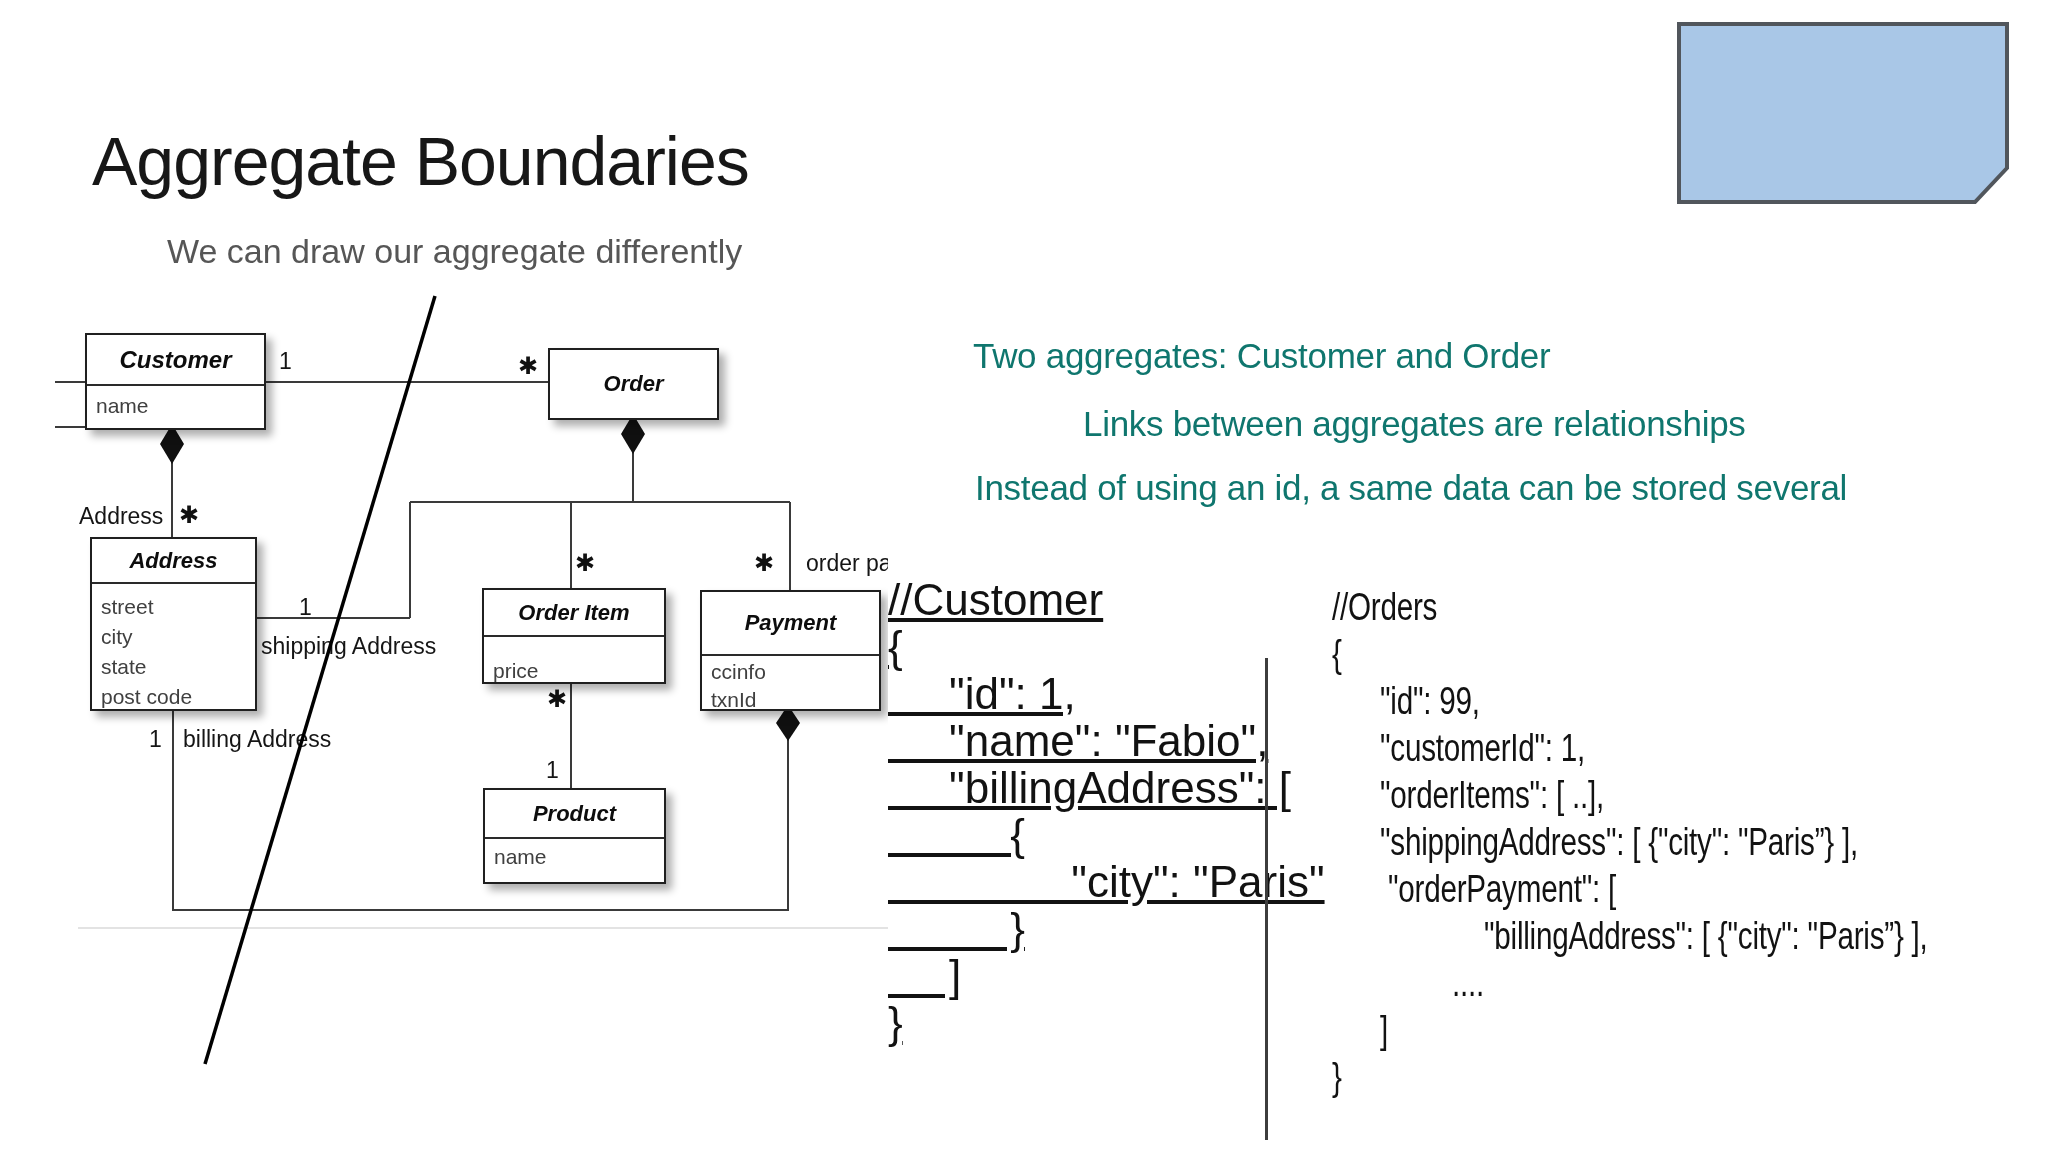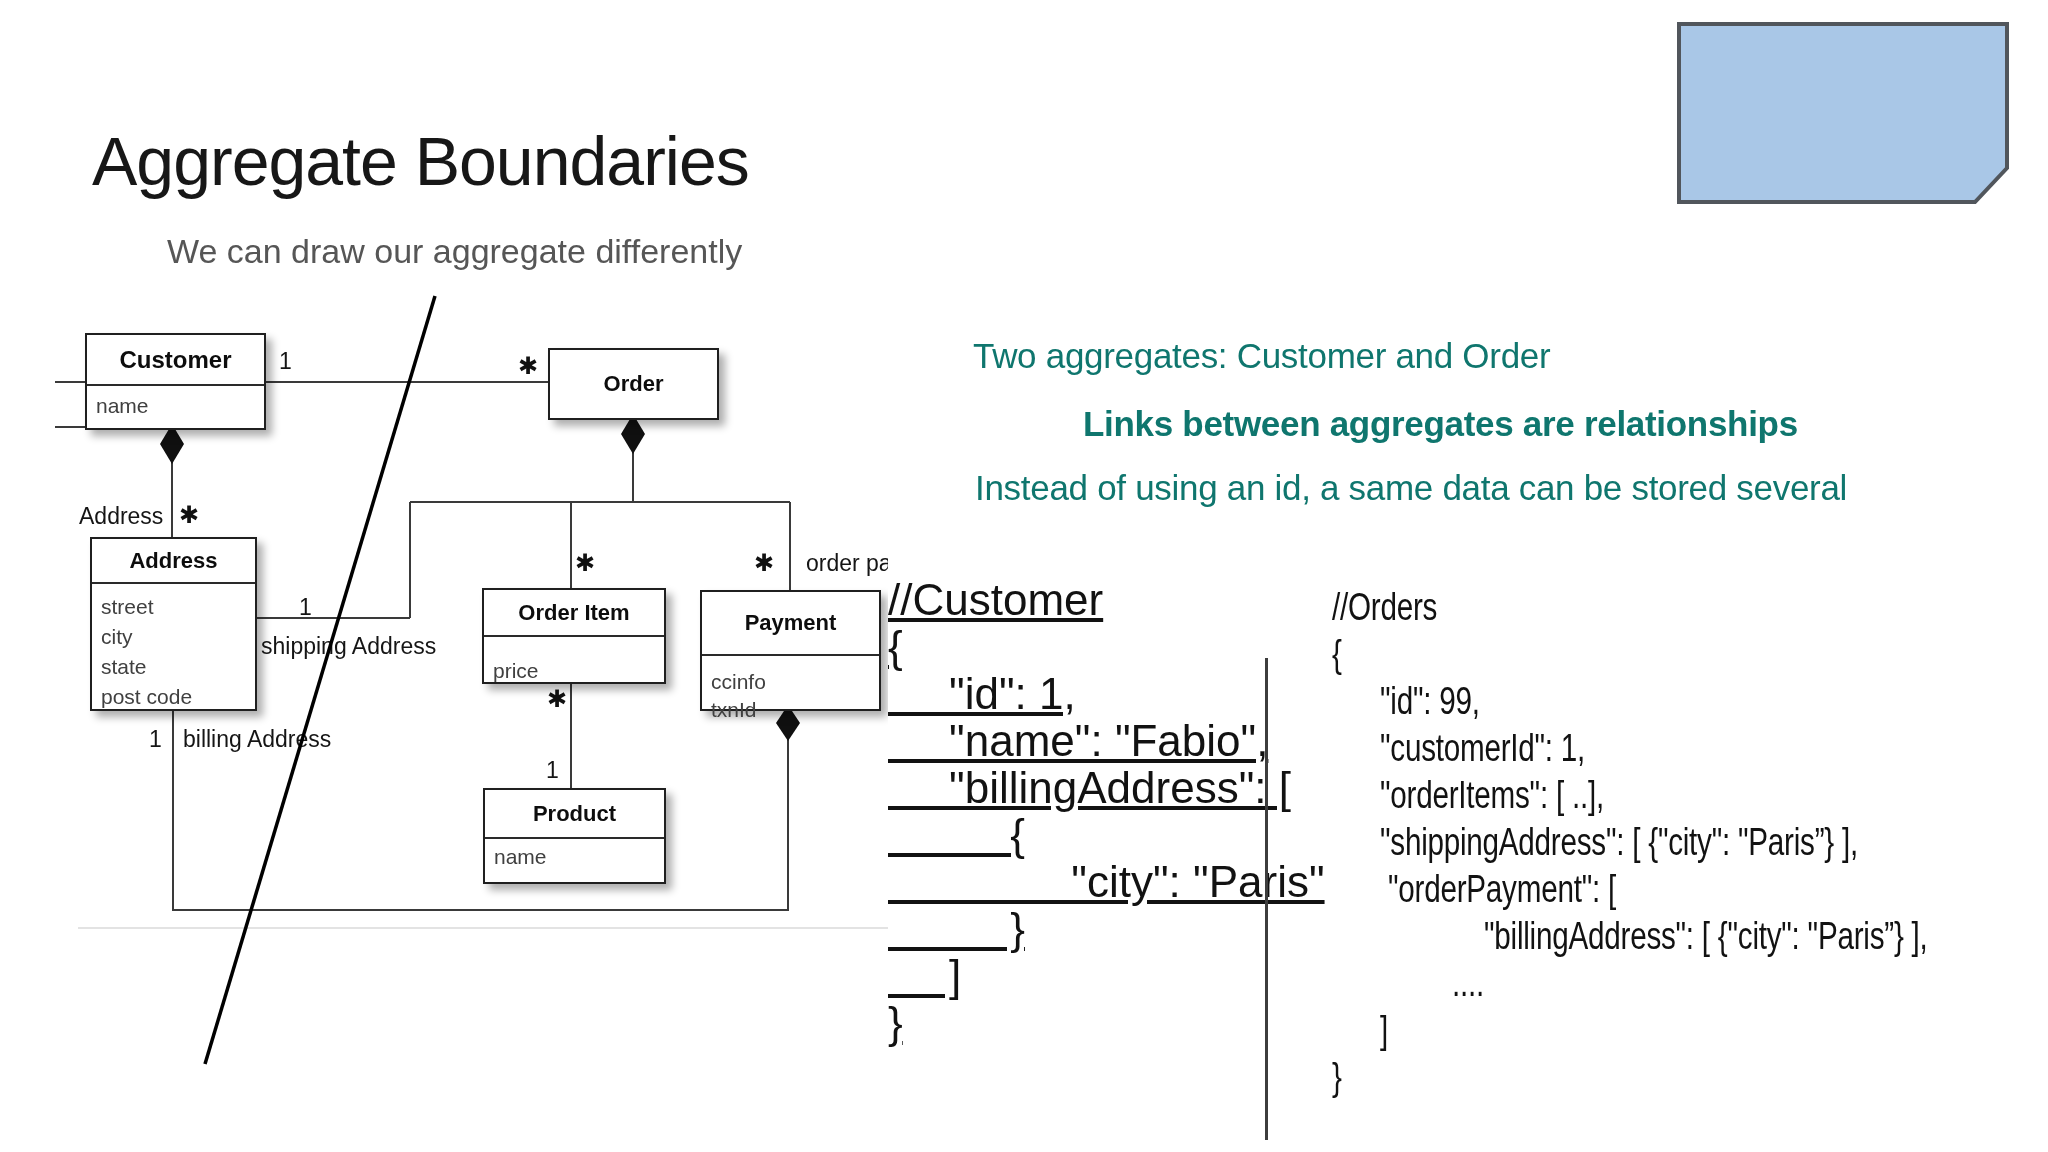--- a/index.html
+++ b/index.html
@@ -15,34 +15,34 @@
   .badge svg{position:absolute;left:0;top:0;}
   .badge-text{position:absolute;left:0;top:50px;width:100%;text-align:center;
               font-weight:bold;font-size:29px;line-height:38px;letter-spacing:.5px;color:#0c0c0c;}
 
   
   .diagram{position:absolute;left:55px;top:296px;width:833px;height:650px;overflow:hidden;filter:blur(.4px);}
   .connectors{position:absolute;left:0;top:0;}
   .uml-box{position:absolute;background:#fff;border:2px solid #1f1f1f;
            box-shadow:6px 6px 8px rgba(0,0,0,.32);}
   .uml-title{font-weight:bold;font-size:22px;text-align:center;color:#0d0d0d;
-             display:flex;align-items:center;justify-content:center;}
+             display:flex;align-items:center;justify-content:center;font-style:italic;}
   .uml-attrs{border-top:2px solid #2a2a2a;}
   .uml-attr{font-size:21px;color:#404040;padding-left:9px;}
   .dg-label{position:absolute;font-size:23px;color:#151515;white-space:nowrap;}
   .dg-star{position:absolute;font-size:24px;color:#111;}
   .dg-sep{position:absolute;left:23px;top:631px;width:810px;height:2px;background:#e3e3e3;}
 
   
   .overlay-svg{position:absolute;left:0;top:0;pointer-events:none;}
 
   
   .bullet{position:absolute;font-size:35px;color:#0f766e;white-space:nowrap;letter-spacing:-.3px;margin-left:8px;}
   .b0{left:965px;top:336px;}
-  .b1{left:1075px;top:404px;font-weight:bold;}
+  .b1{left:1075px;top:404px;}
   .b2{left:967px;top:468px;}
   .b3{left:1042px;top:524px;}
 
   
   .code-line{position:absolute;white-space:pre;color:#121212;}
   .code-customer .code-line{left:888px;font-size:44px;line-height:44px;text-decoration:underline;}
   .code-orders .code-line{left:1332px;font-size:38px;line-height:44px;
                           transform:scaleX(0.78);transform-origin:0 0;letter-spacing:-.3px;}
   .vdivider{position:absolute;left:1265px;top:658px;width:3px;height:482px;background:#3d3d3d;}
 </style>
@@ -106,21 +106,21 @@
 
     <div class="uml-box" style="left:427px;top:292px;width:180px;height:92px;">
       <div class="uml-title" style="height:45px;">Order Item</div>
       <div class="uml-attrs" style="height:45px;">
         <div class="uml-attr" style="padding-top:22px;">price</div>
       </div>
     </div>
 
     <div class="uml-box" style="left:645px;top:294px;width:177px;height:117px;">
       <div class="uml-title" style="height:62px;">Payment</div>
-      <div class="uml-attrs" style="height:68px;padding-top:12px;">
+      <div class="uml-attrs" style="height:68px;padding-top:2px;">
         <div class="uml-attr" style="line-height:28px;">ccinfo</div>
         <div class="uml-attr" style="line-height:28px;">txnId</div>
       </div>
     </div>
 
     <div class="uml-box" style="left:428px;top:492px;width:179px;height:92px;">
       <div class="uml-title" style="height:47px;">Product</div>
       <div class="uml-attrs" style="height:43px;">
         <div class="uml-attr" style="padding-top:6px;">name</div>
       </div>

